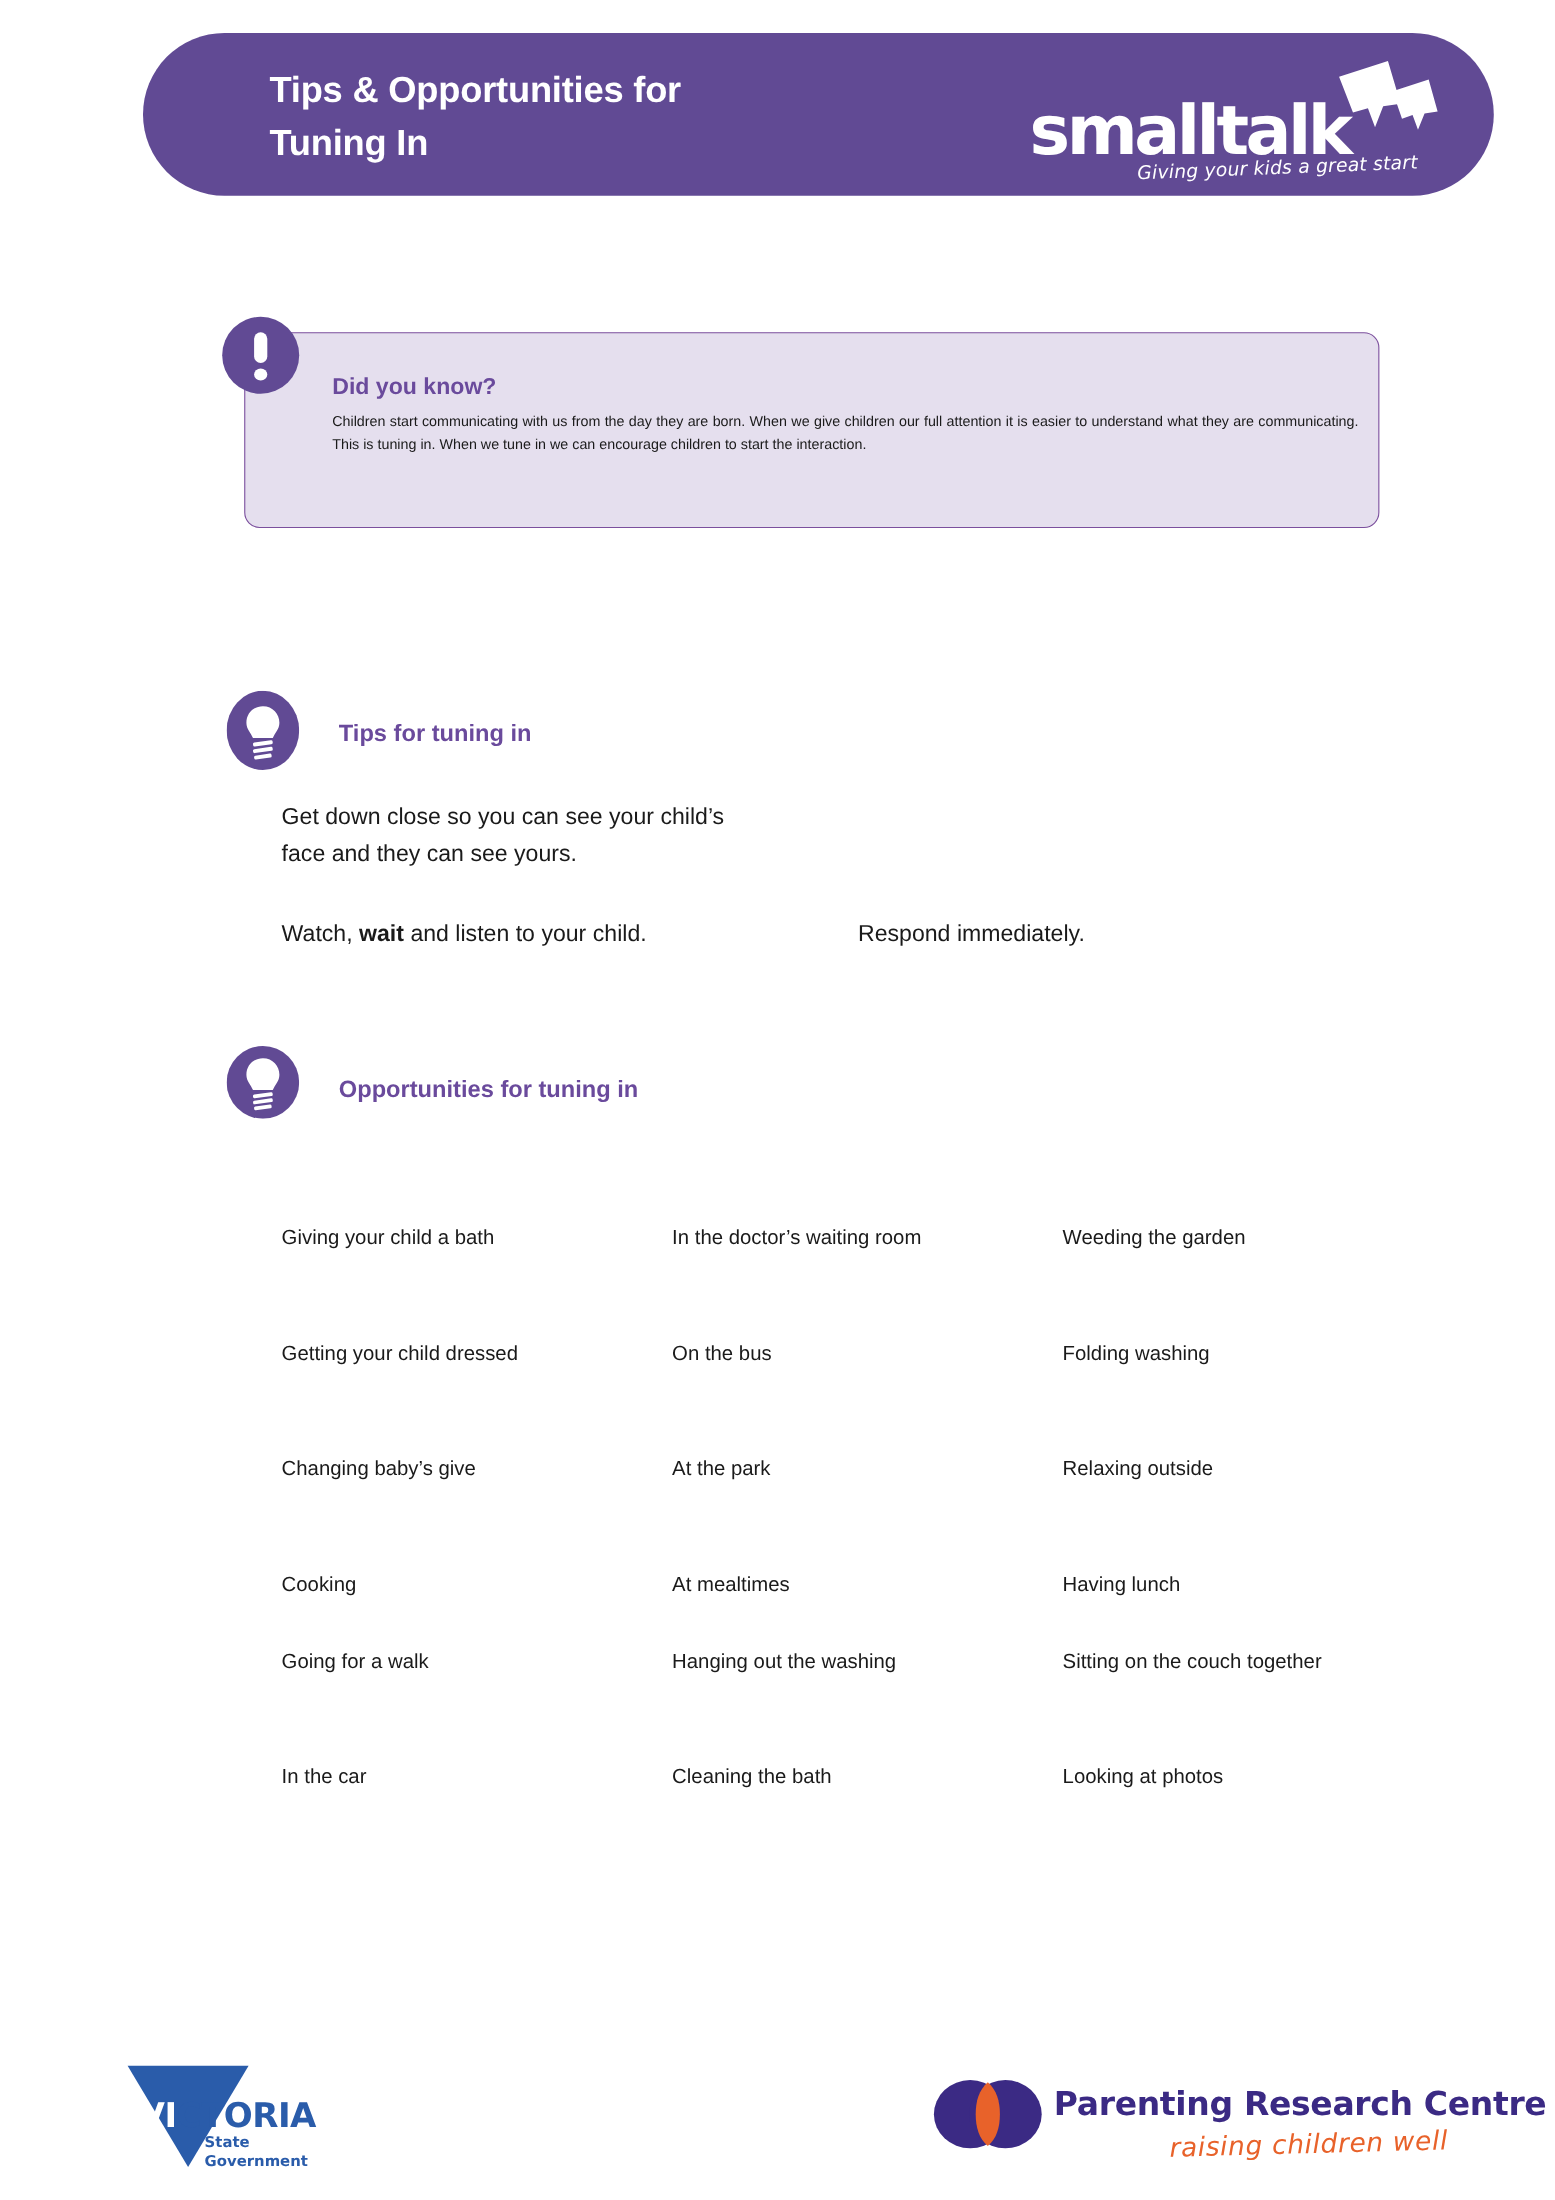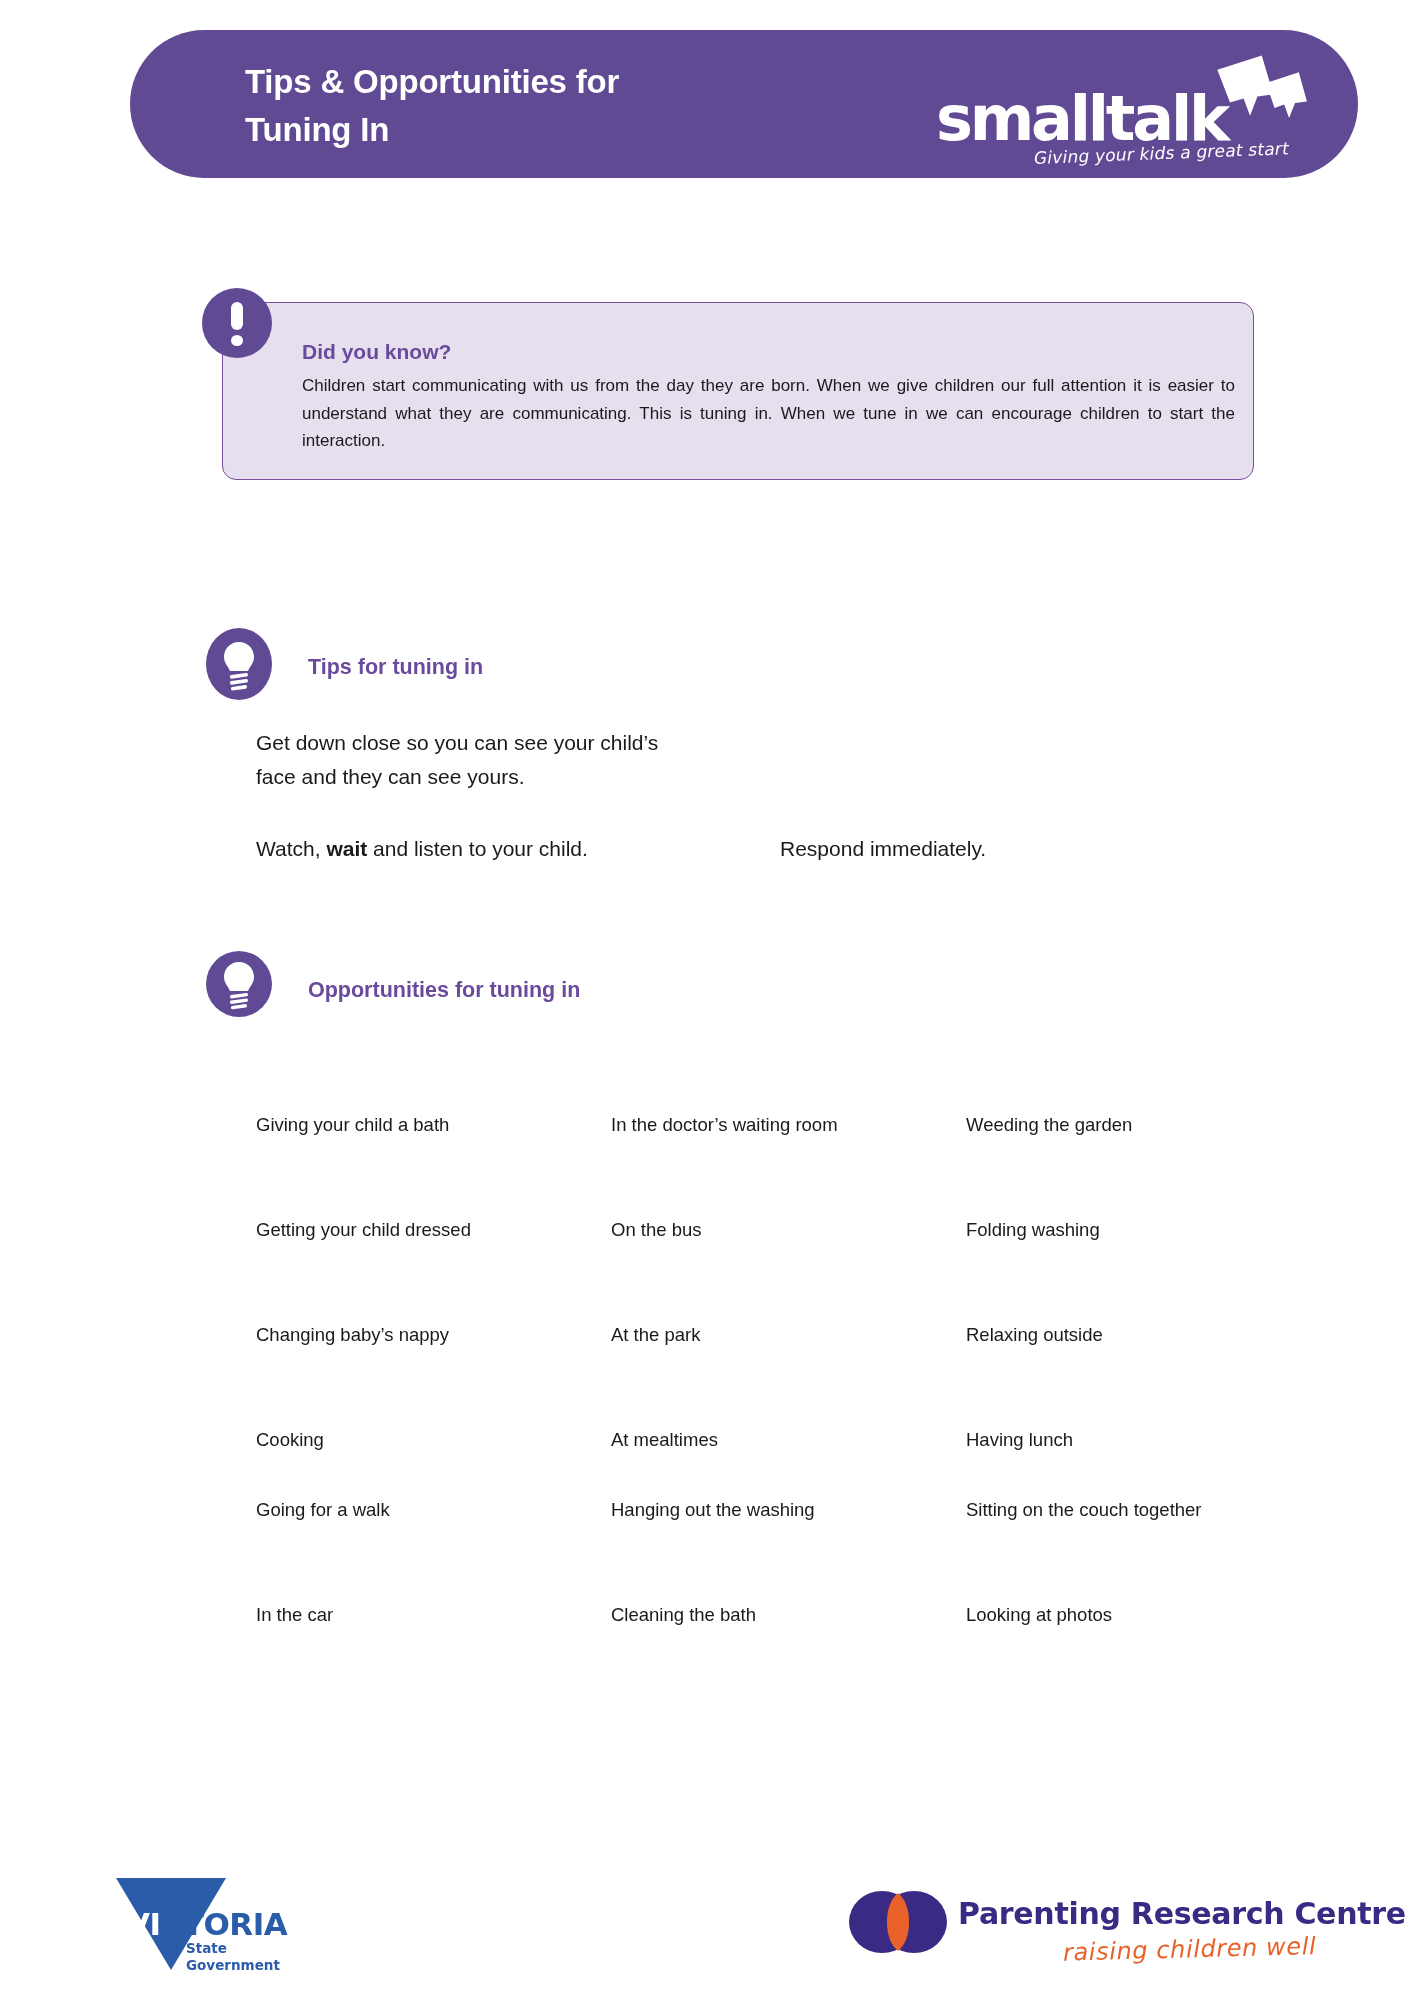--- a/index.html
+++ b/index.html
@@ -133,21 +133,21 @@
     color: #6A4A9C;
     font-size: 21px;
     font-weight: bold;
   }
   .info-body {
     position: absolute;
     left: 302px;
     top: 372px;
     width: 933px;
     color: #1a1a1a;
-    font-size: 17px;
+    font-size: 13px;
     line-height: 1.62;
     text-align: justify;
     text-justify: inter-word;
   }
 
   
   .bulb-icon {
     position: absolute;
     width: 66px;
     height: 72px;
@@ -357,21 +357,21 @@
     <div class="opp-cell">Giving your child a bath</div>
     <div class="opp-cell">In the doctor’s waiting room</div>
     <div class="opp-cell">Weeding the garden</div>
   </div>
   <div class="opp-row tall">
     <div class="opp-cell">Getting your child dressed</div>
     <div class="opp-cell">On the bus</div>
     <div class="opp-cell">Folding washing</div>
   </div>
   <div class="opp-row tall">
-    <div class="opp-cell">Changing baby’s nappy</div>
+    <div class="opp-cell">Changing baby’s give</div>
     <div class="opp-cell">At the park</div>
     <div class="opp-cell">Relaxing outside</div>
   </div>
   <div class="opp-row short">
     <div class="opp-cell">Cooking</div>
     <div class="opp-cell">At mealtimes</div>
     <div class="opp-cell">Having lunch</div>
   </div>
   <div class="opp-row tall">
     <div class="opp-cell">Going for a walk</div>

